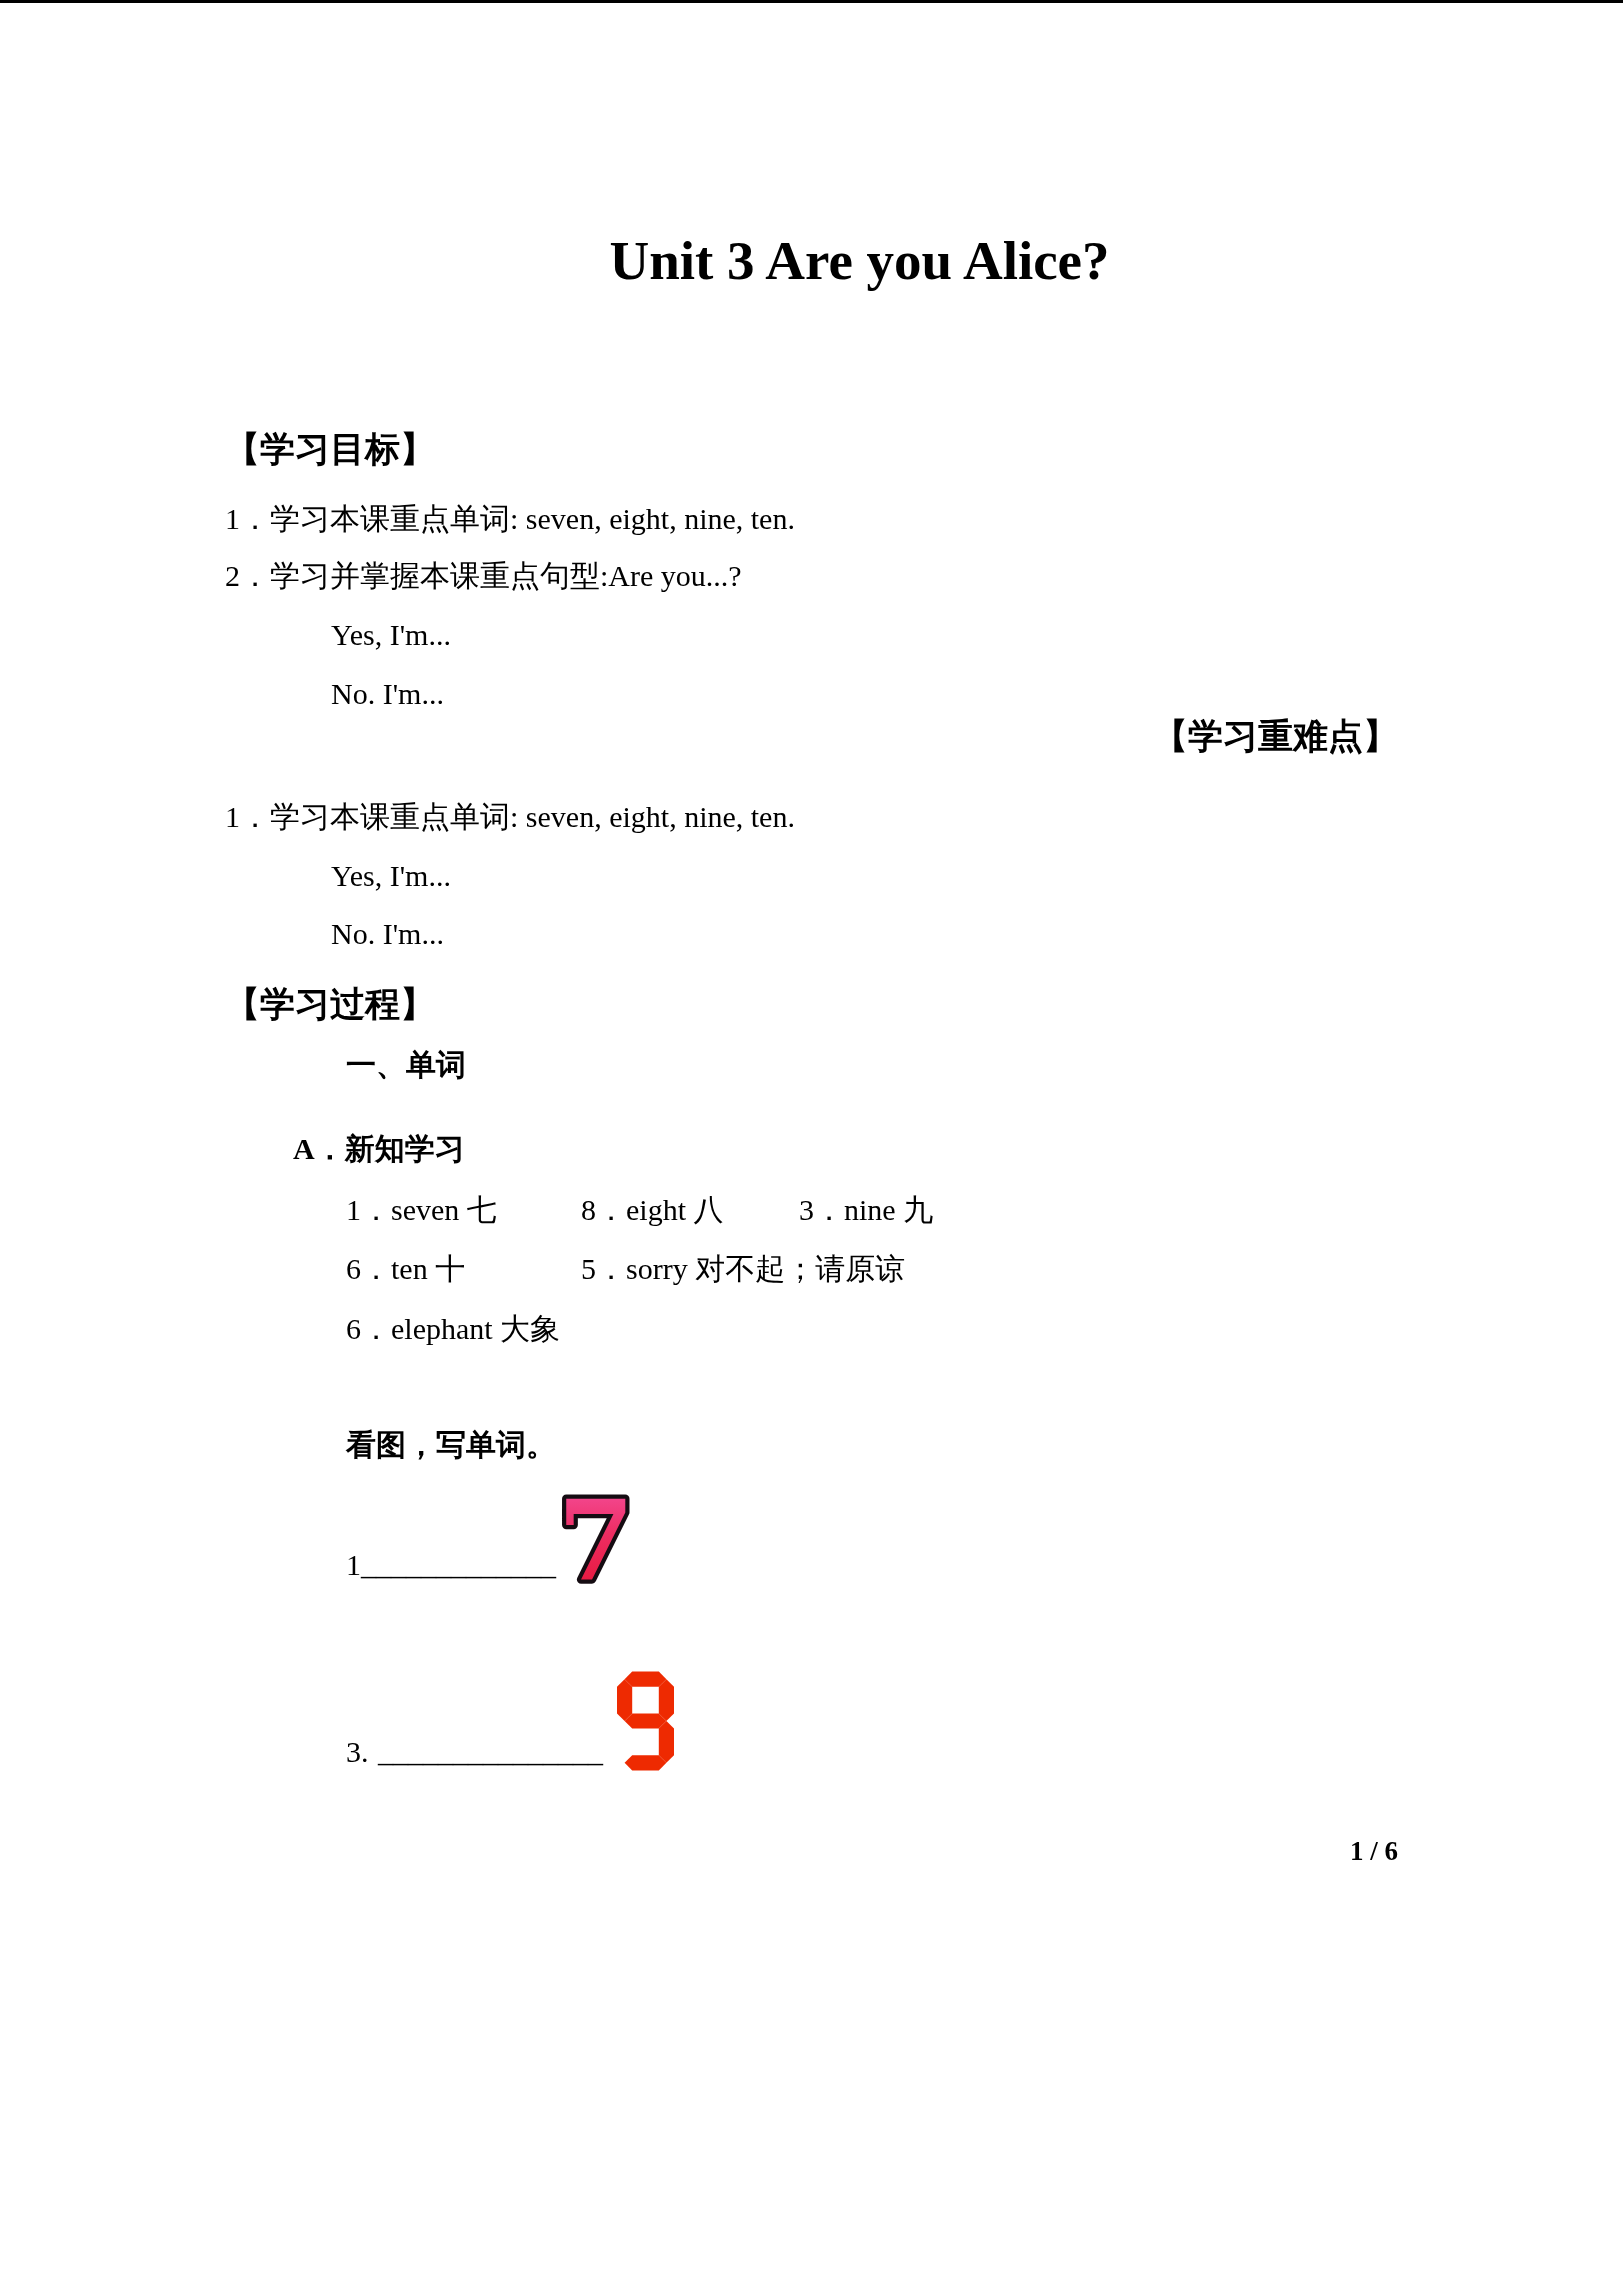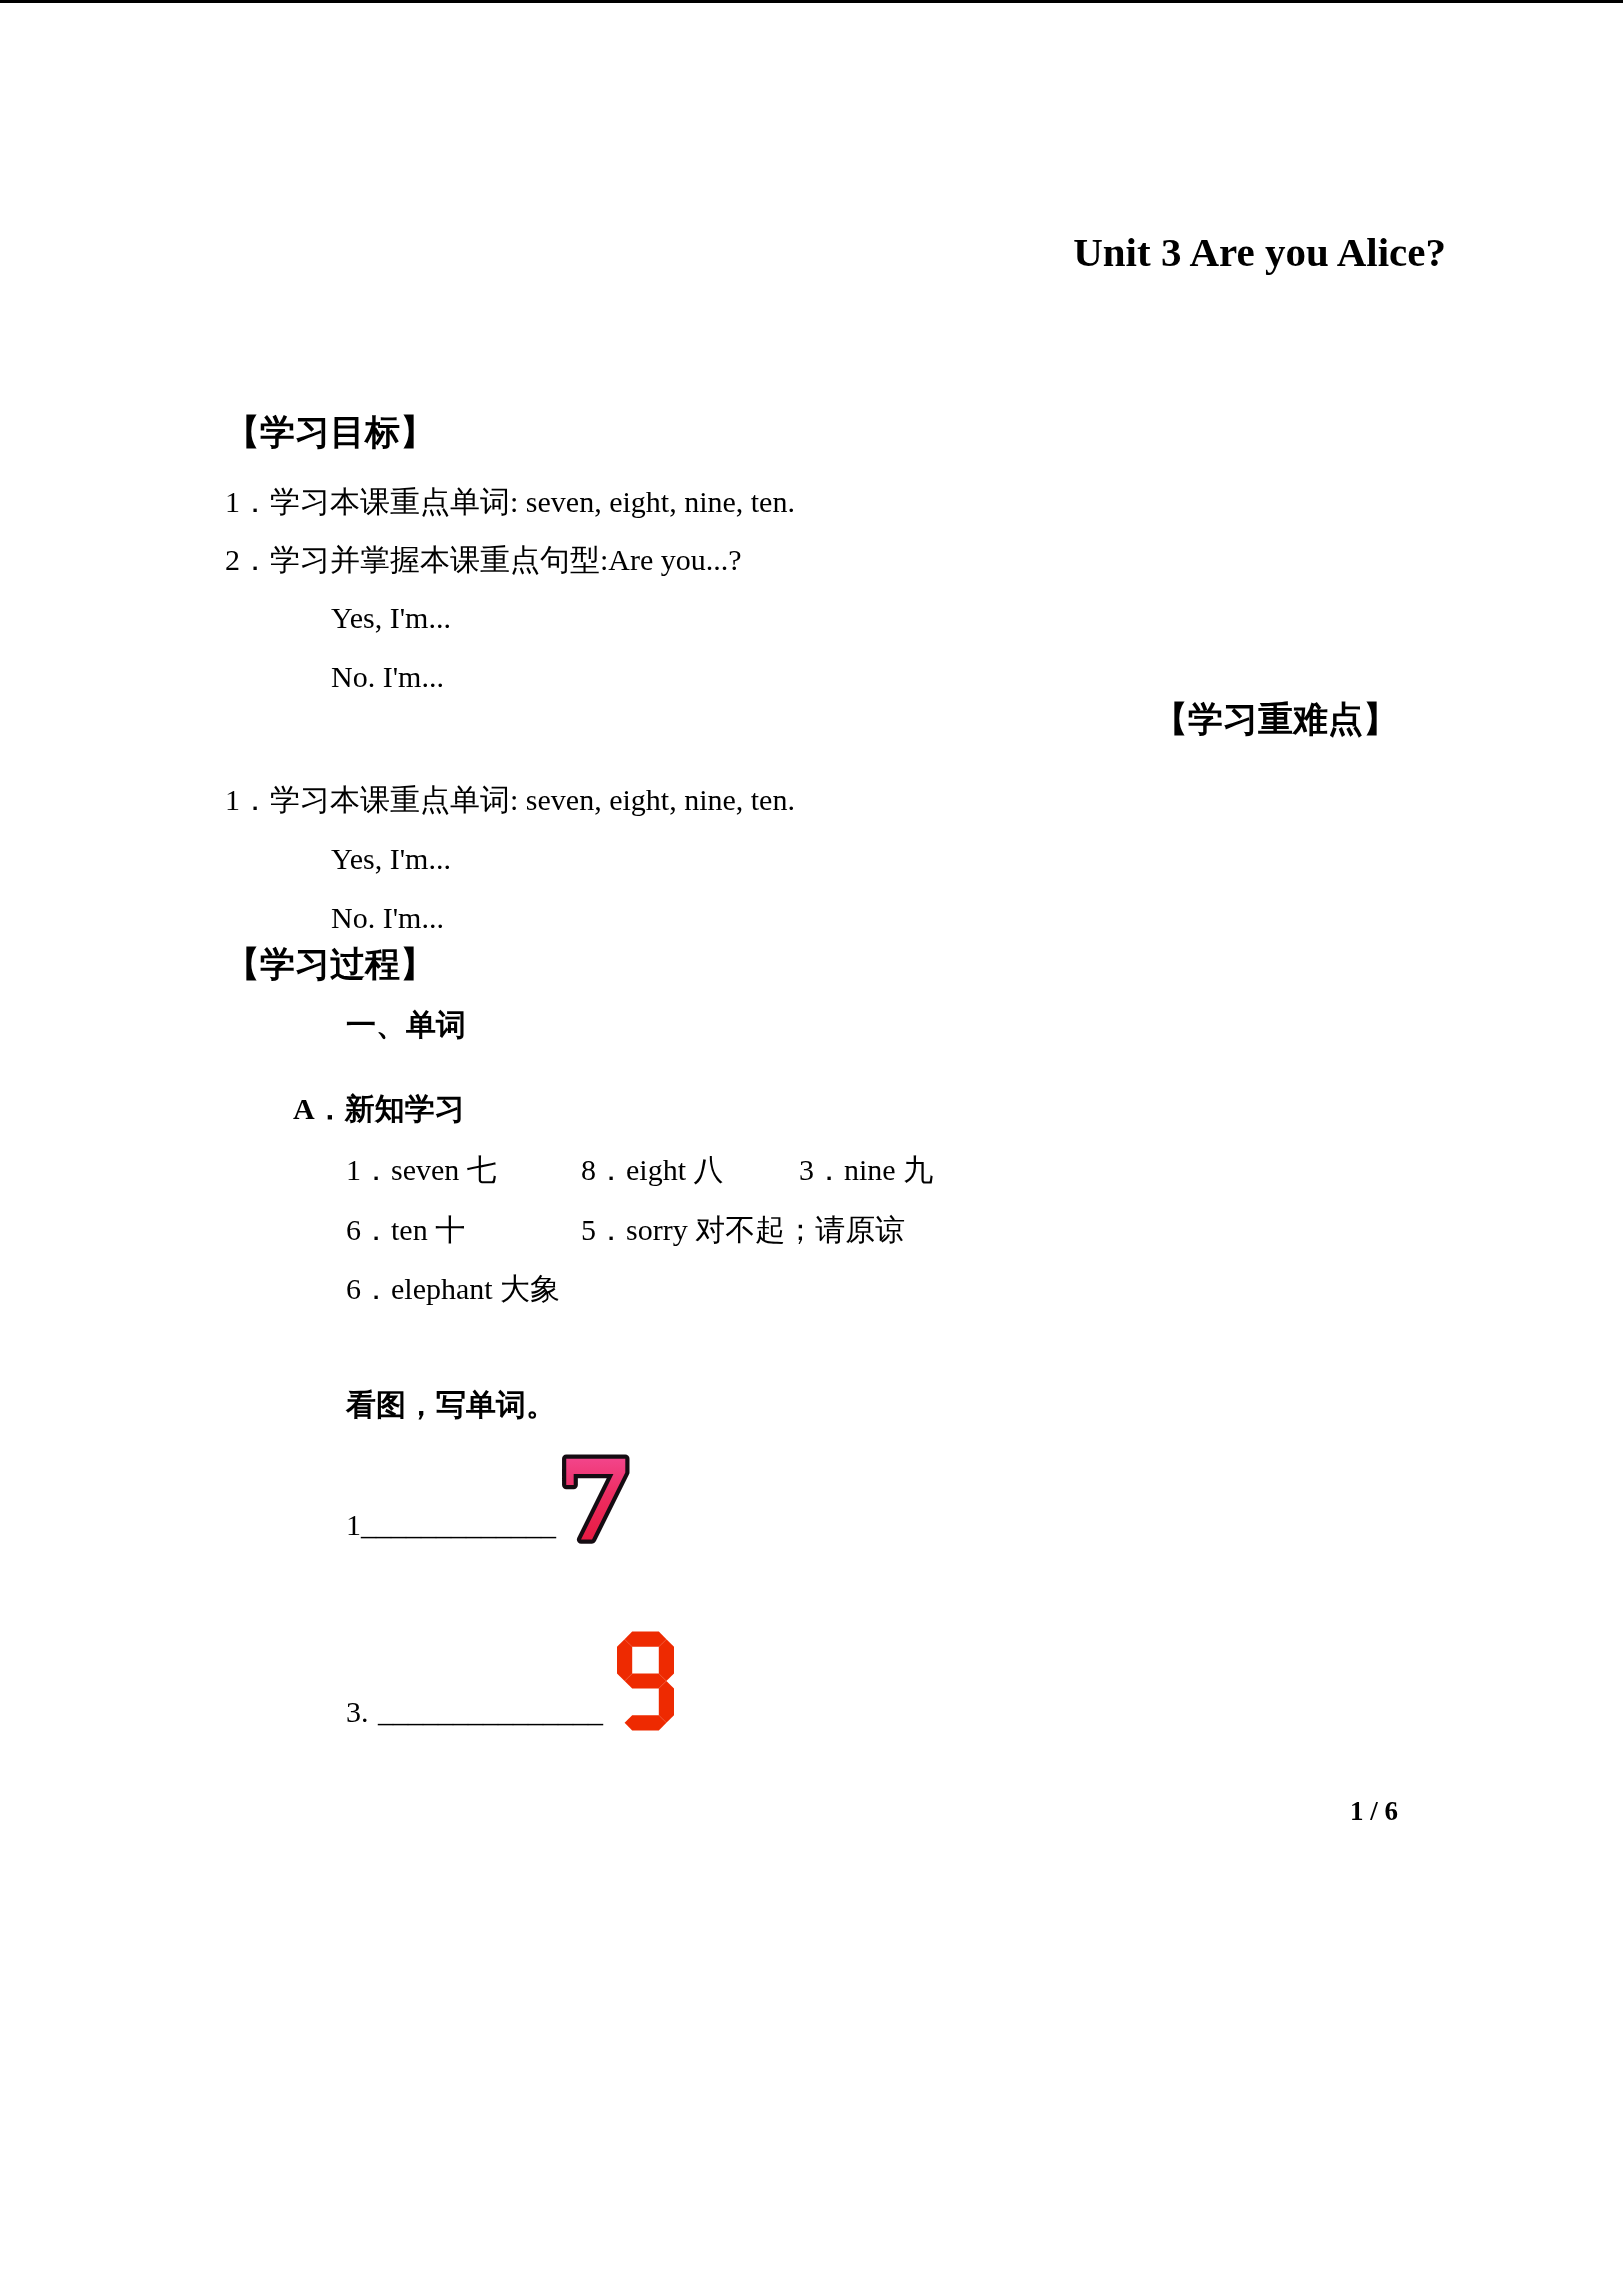--- a/index.html
+++ b/index.html
@@ -8,35 +8,35 @@
     min-height:2295px;
     box-sizing:border-box;
     background:#ffffff;
     border-top:3.4px solid #000000;
     padding:225px 225px 55px 225px;
     font-family:"Liberation Serif","DejaVu Serif",serif;
     color:#000000;
     overflow:hidden;
   }
   .title{
-    font-size:41px;
+    font-size:55px;
     font-weight:bold;
     line-height:1.2;
-    text-align:right;
+    text-align:center;
     position:relative;
     left:48px;
   }
   .sec-heading{
     font-size:35px;
     font-weight:bold;
     line-height:1.3;
   }
   .h-goal{margin-top:133px;}
   .h-key{text-align:right;}
-  .h-proc{margin-top:4px;}
+  .h-proc{margin-top:27px;}
   .body-line{
     font-size:30px;
     line-height:1.34;
   }
   .bold{font-weight:bold;}
   .mt-first{margin-top:26px;}
   .mt-item{margin-top:17.7px;}
   .mt-key-first{margin-top:38px;}
   .answer{padding-left:106px;margin-top:18.4px;}
   .part-a{padding-left:68px;margin-top:44px;}

